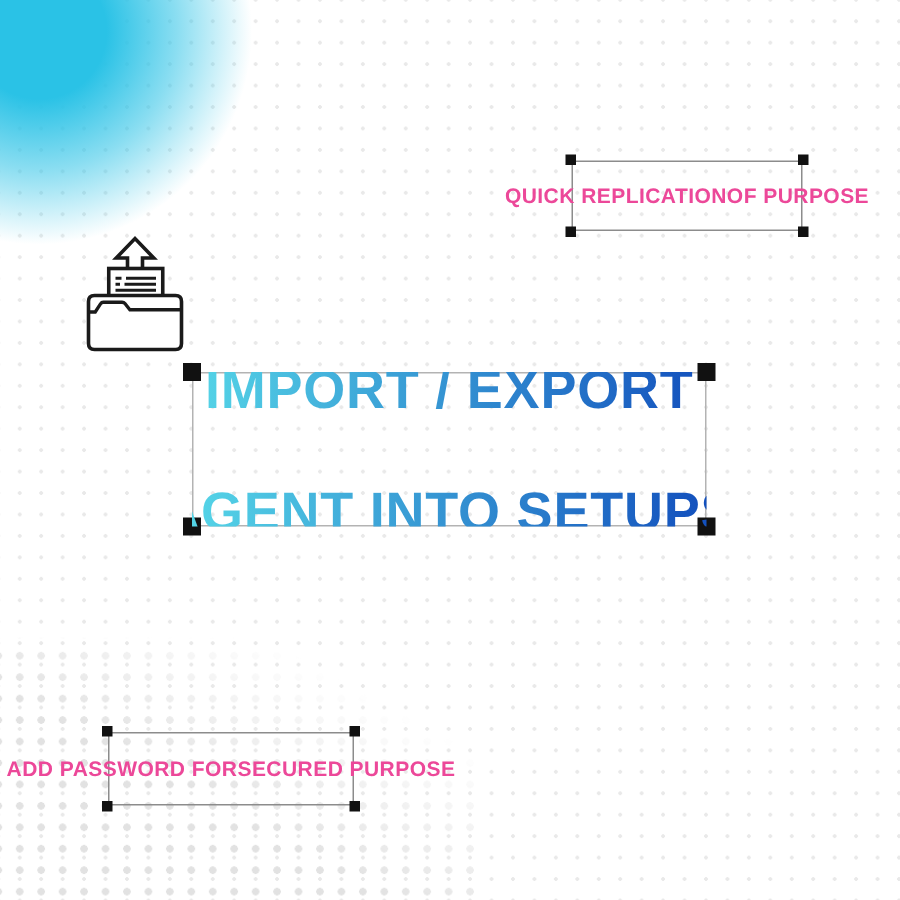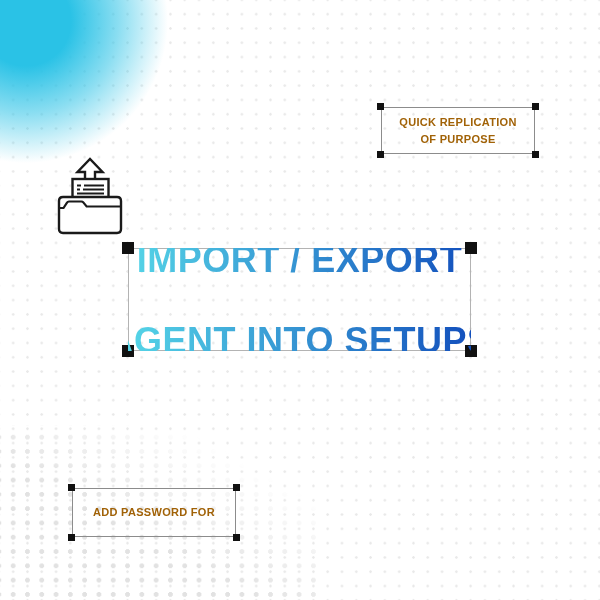--- a/index.html
+++ b/index.html
@@ -38,24 +38,24 @@
   .h12{width:12px;height:12px;}
   .h7.tl{left:-4px;top:-4px;}   .h7.tr{right:-4px;top:-4px;}
   .h7.bl{left:-4px;bottom:-4px;}.h7.br{right:-4px;bottom:-4px;}
   .h12.tl{left:-6px;top:-6px;}   .h12.tr{right:-6px;top:-6px;}
   .h12.bl{left:-6px;bottom:-6px;}.h12.br{right:-6px;bottom:-6px;}
 
   .callout-frame{border:1.3px solid #8c8c8c;}
   .title-frame{border:1.5px solid #b3b3b3;}
 
   .callout-text{
-    position:absolute;inset:0;display:flex;flex-direction:column;
+    position:absolute;inset:0;display:flex;flex-direction:row;
     align-items:center;justify-content:center;
-    font-size:11px;font-weight:700;line-height:17px;
-    letter-spacing:0.3px;color:#a16207;white-space:nowrap;text-align:center;
+    font-size:14px;font-weight:700;line-height:17px;
+    letter-spacing:0.3px;color:#ec4899;white-space:nowrap;text-align:center;
   }
   .title-text{
     position:absolute;inset:0;display:flex;flex-direction:column;
     align-items:center;justify-content:center;
     font-size:36px;font-weight:700;line-height:41px;letter-spacing:0.5px;
     white-space:nowrap;text-align:center;
     background-image:linear-gradient(90deg,#55d5e7,#1350bd);
     -webkit-background-clip:text;background-clip:text;
     -webkit-text-fill-color:transparent;color:transparent;gap:40px;
   }
@@ -109,16 +109,17 @@
   </div>
 
   <div class="selbox" style="left:72px;top:488px;width:164px;height:49px;border-radius:20px;">
     <div class="frame callout-frame"></div>
     <span class="handle h7 tl"></span>
     <span class="handle h7 tr"></span>
     <span class="handle h7 bl"></span>
     <span class="handle h7 br"></span>
     <div class="callout-text">
       <div>ADD PASSWORD FOR</div>
+      <div>SECURED PURPOSE</div>
     </div>
   </div>
 
 </div>
 
 </body></html>

